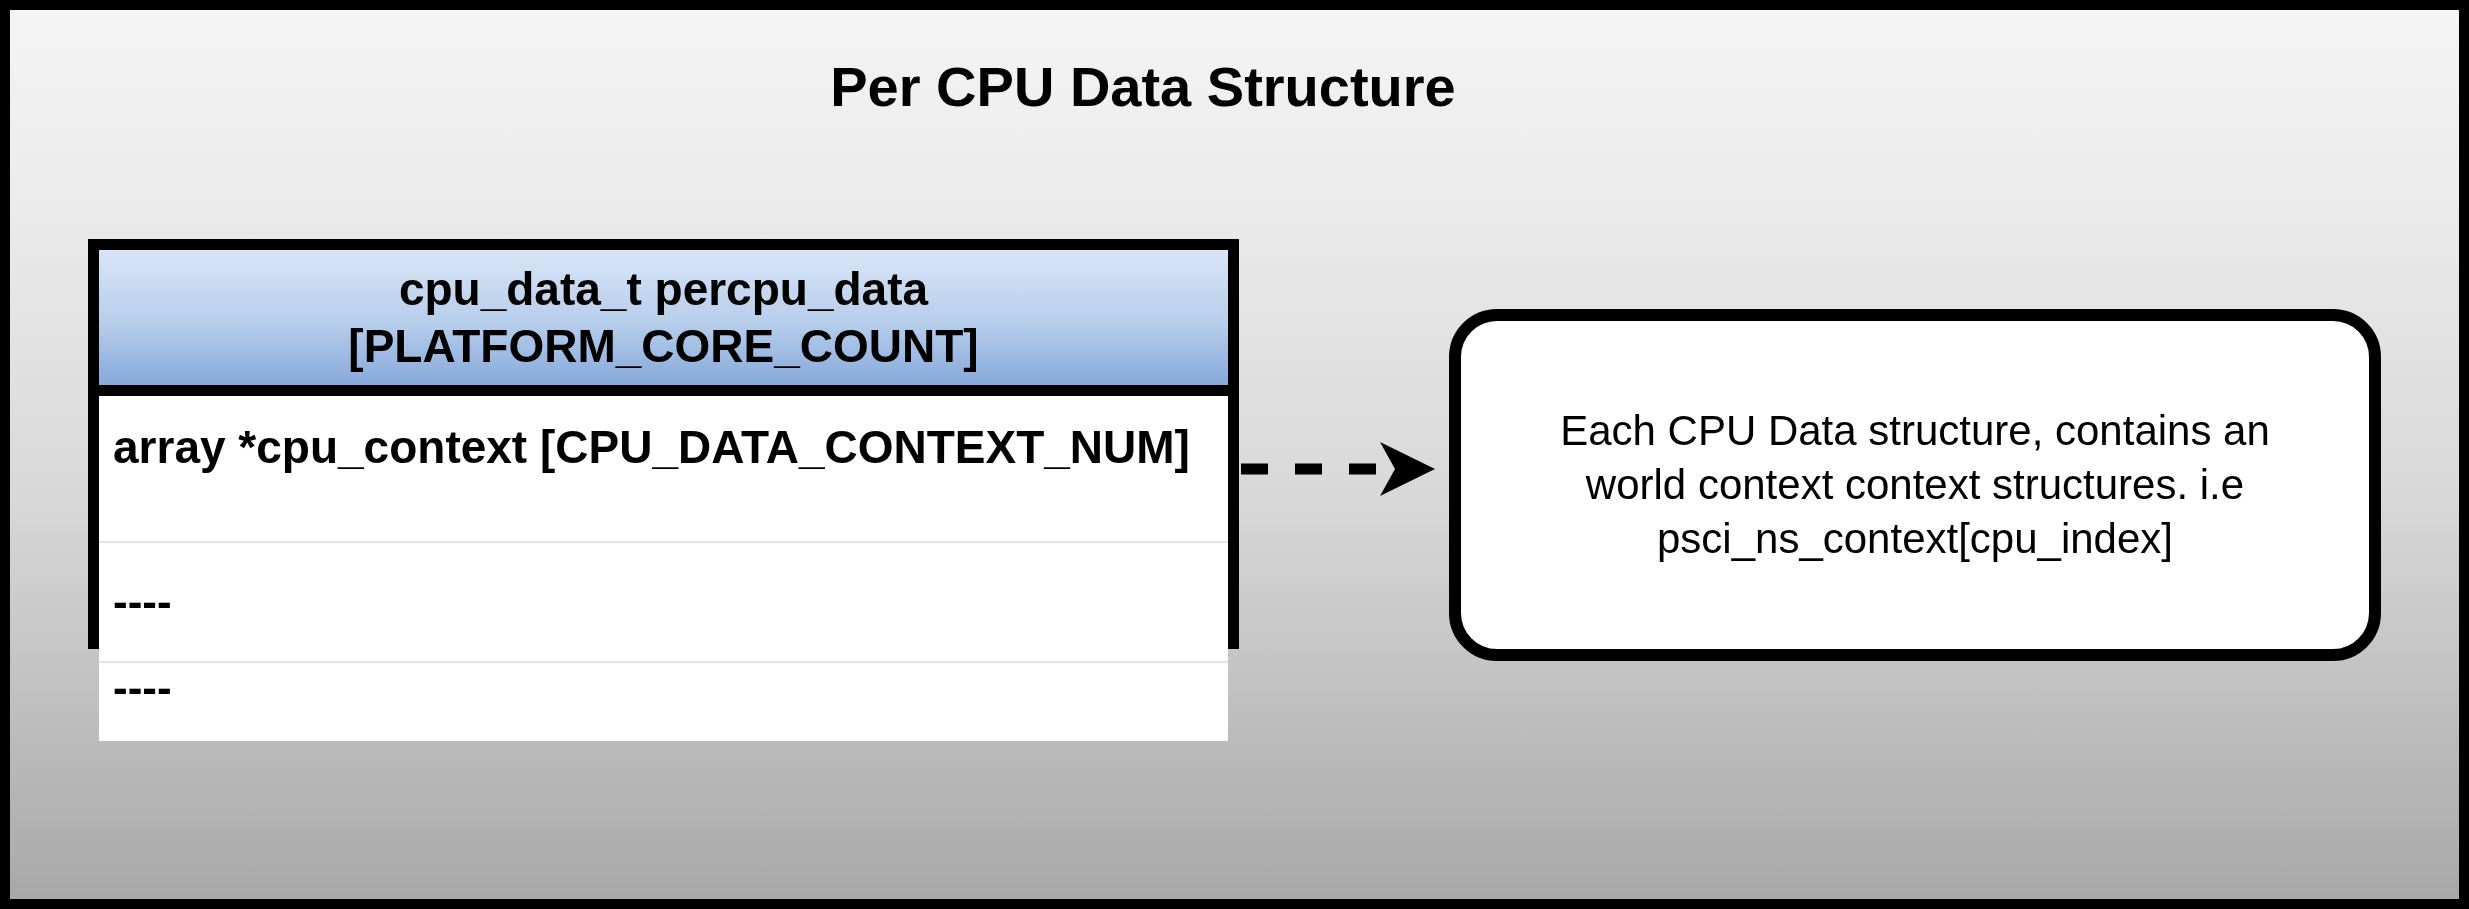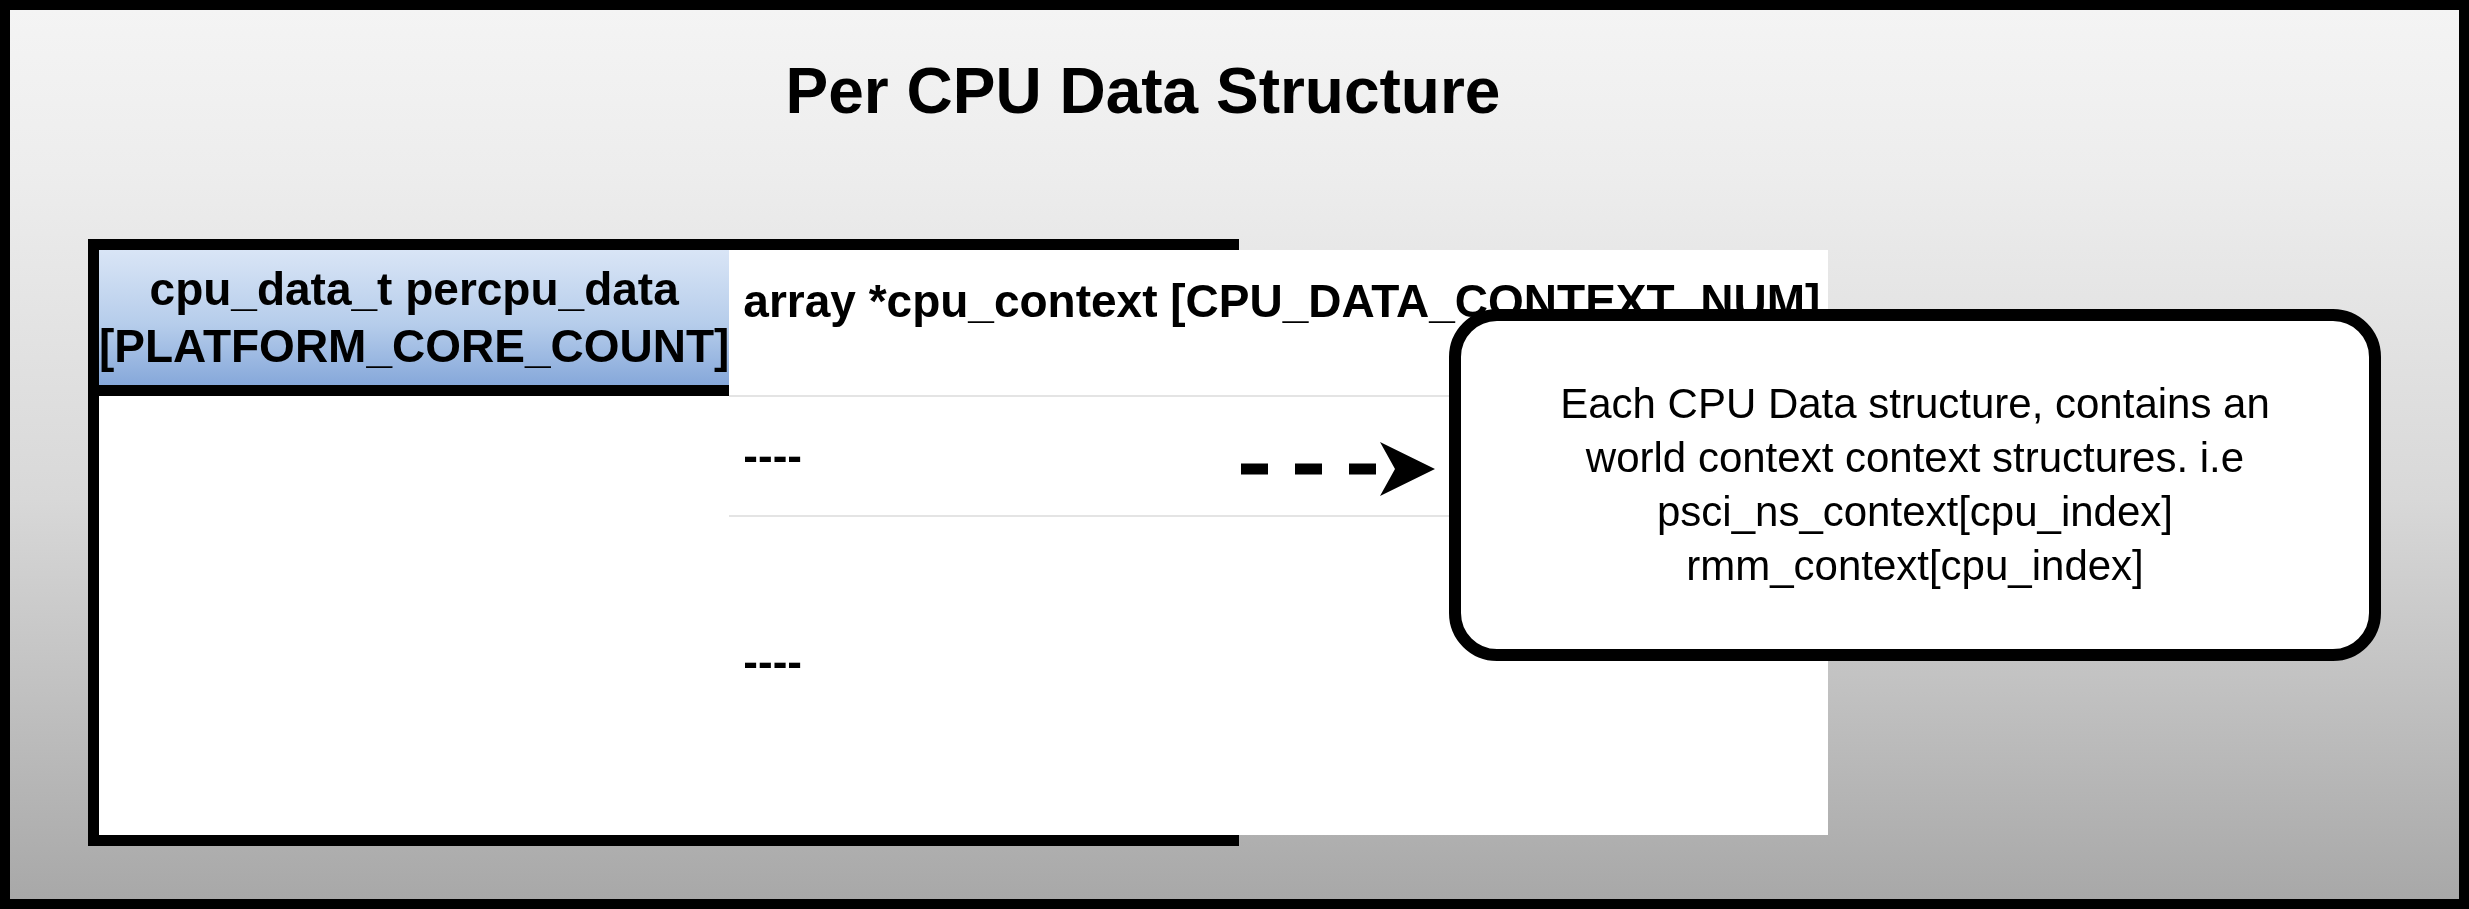--- a/index.html
+++ b/index.html
@@ -17,37 +17,37 @@
     background: linear-gradient(to bottom, #f4f4f4 0%, #ededed 18%, #d8d8d8 55%, #a8a8a8 100%);
     overflow: hidden;
   }
 
   .diagram-title {
     position: absolute;
     top: 44px;
     left: 0;
     width: 2266px;
     text-align: center;
-    font-size: 64px;
+    font-size: 56px;
     font-weight: bold;
     color: #000000;
     letter-spacing: 0px;
   }
 
   
   .struct-table {
     position: absolute;
     left: 78px;
     top: 229px;
     width: 1151px;
-    height: 607px;
+    height: 410px;
     border: 11px solid #000000;
     background: #ffffff;
     display: flex;
-    flex-direction: row;
+    flex-direction: column;
   }
   .tbl-header {
     height: 146px;
     flex: 0 0 146px;
     border-bottom: 11px solid #000000;
     background: linear-gradient(to bottom, #d9e5f6 0%, #b6cdeb 55%, #86a8da 100%);
     display: flex;
     flex-direction: column;
     align-items: center;
     justify-content: center;
@@ -155,16 +155,15 @@
     <svg width="212" height="62" viewBox="0 0 212 62" xmlns="http://www.w3.org/2000/svg">
       <line x1="2" y1="31" x2="141" y2="31" stroke="#000000" stroke-width="11" stroke-dasharray="27 27"></line>
       <path d="M 141 4 L 196 31 L 141 58 L 156 31 Z" fill="#000000"></path>
     </svg>
   </div>
 
   <div class="callout">
     <div>Each CPU Data structure, contains an</div>
     <div>world context context structures. i.e</div>
     <div>psci_ns_context[cpu_index]</div>
-    <div>rmm_context[cpu_index]</div>
   </div>
 
 </div>
 
 </body></html>

